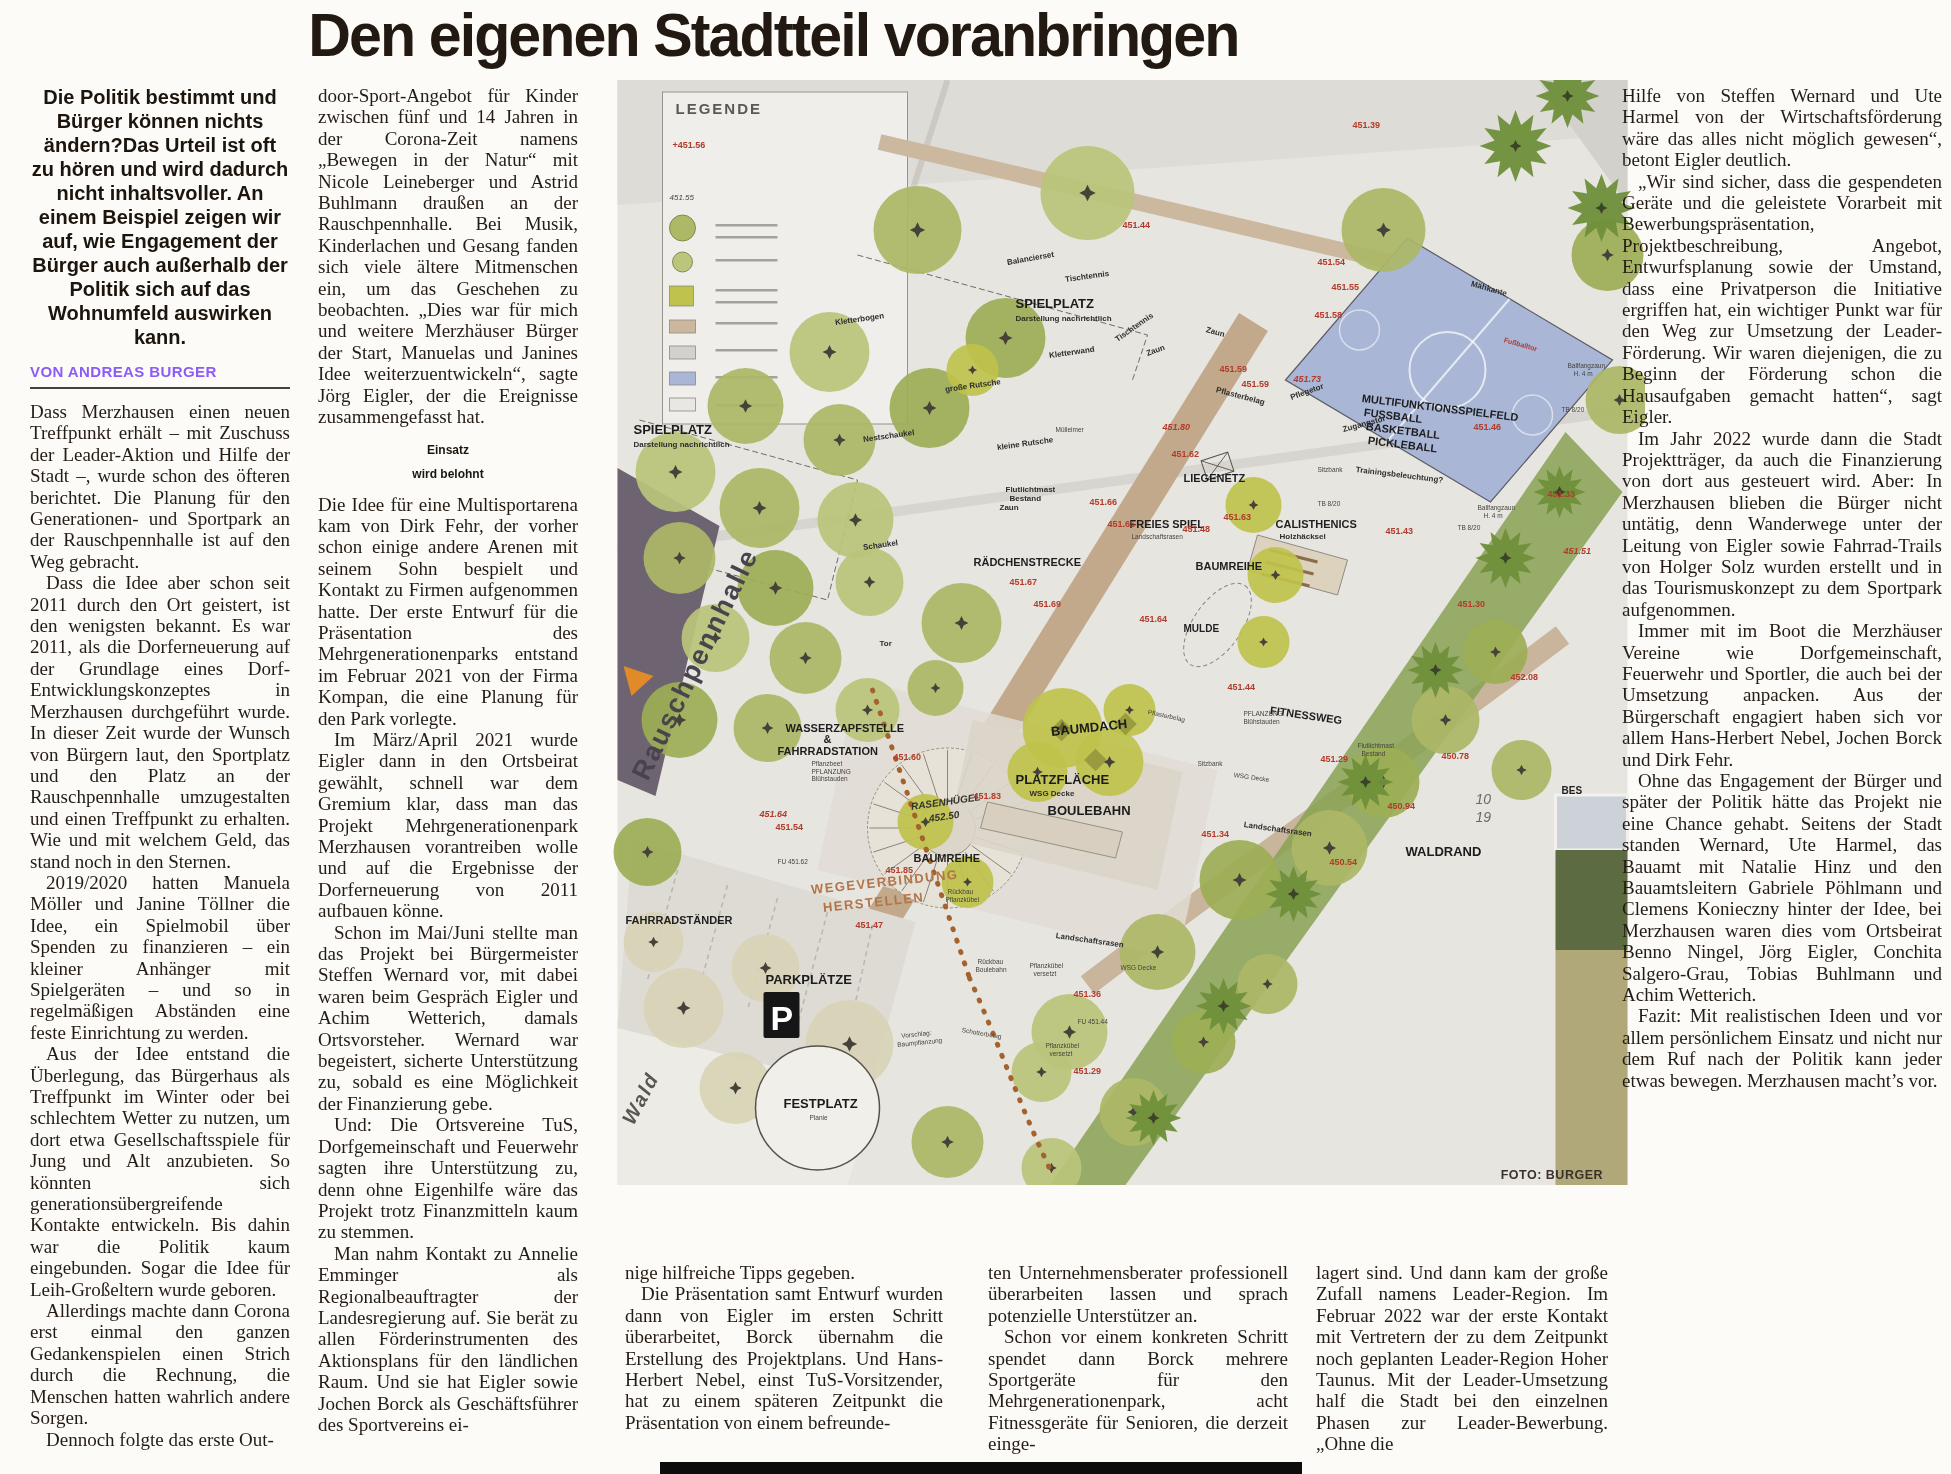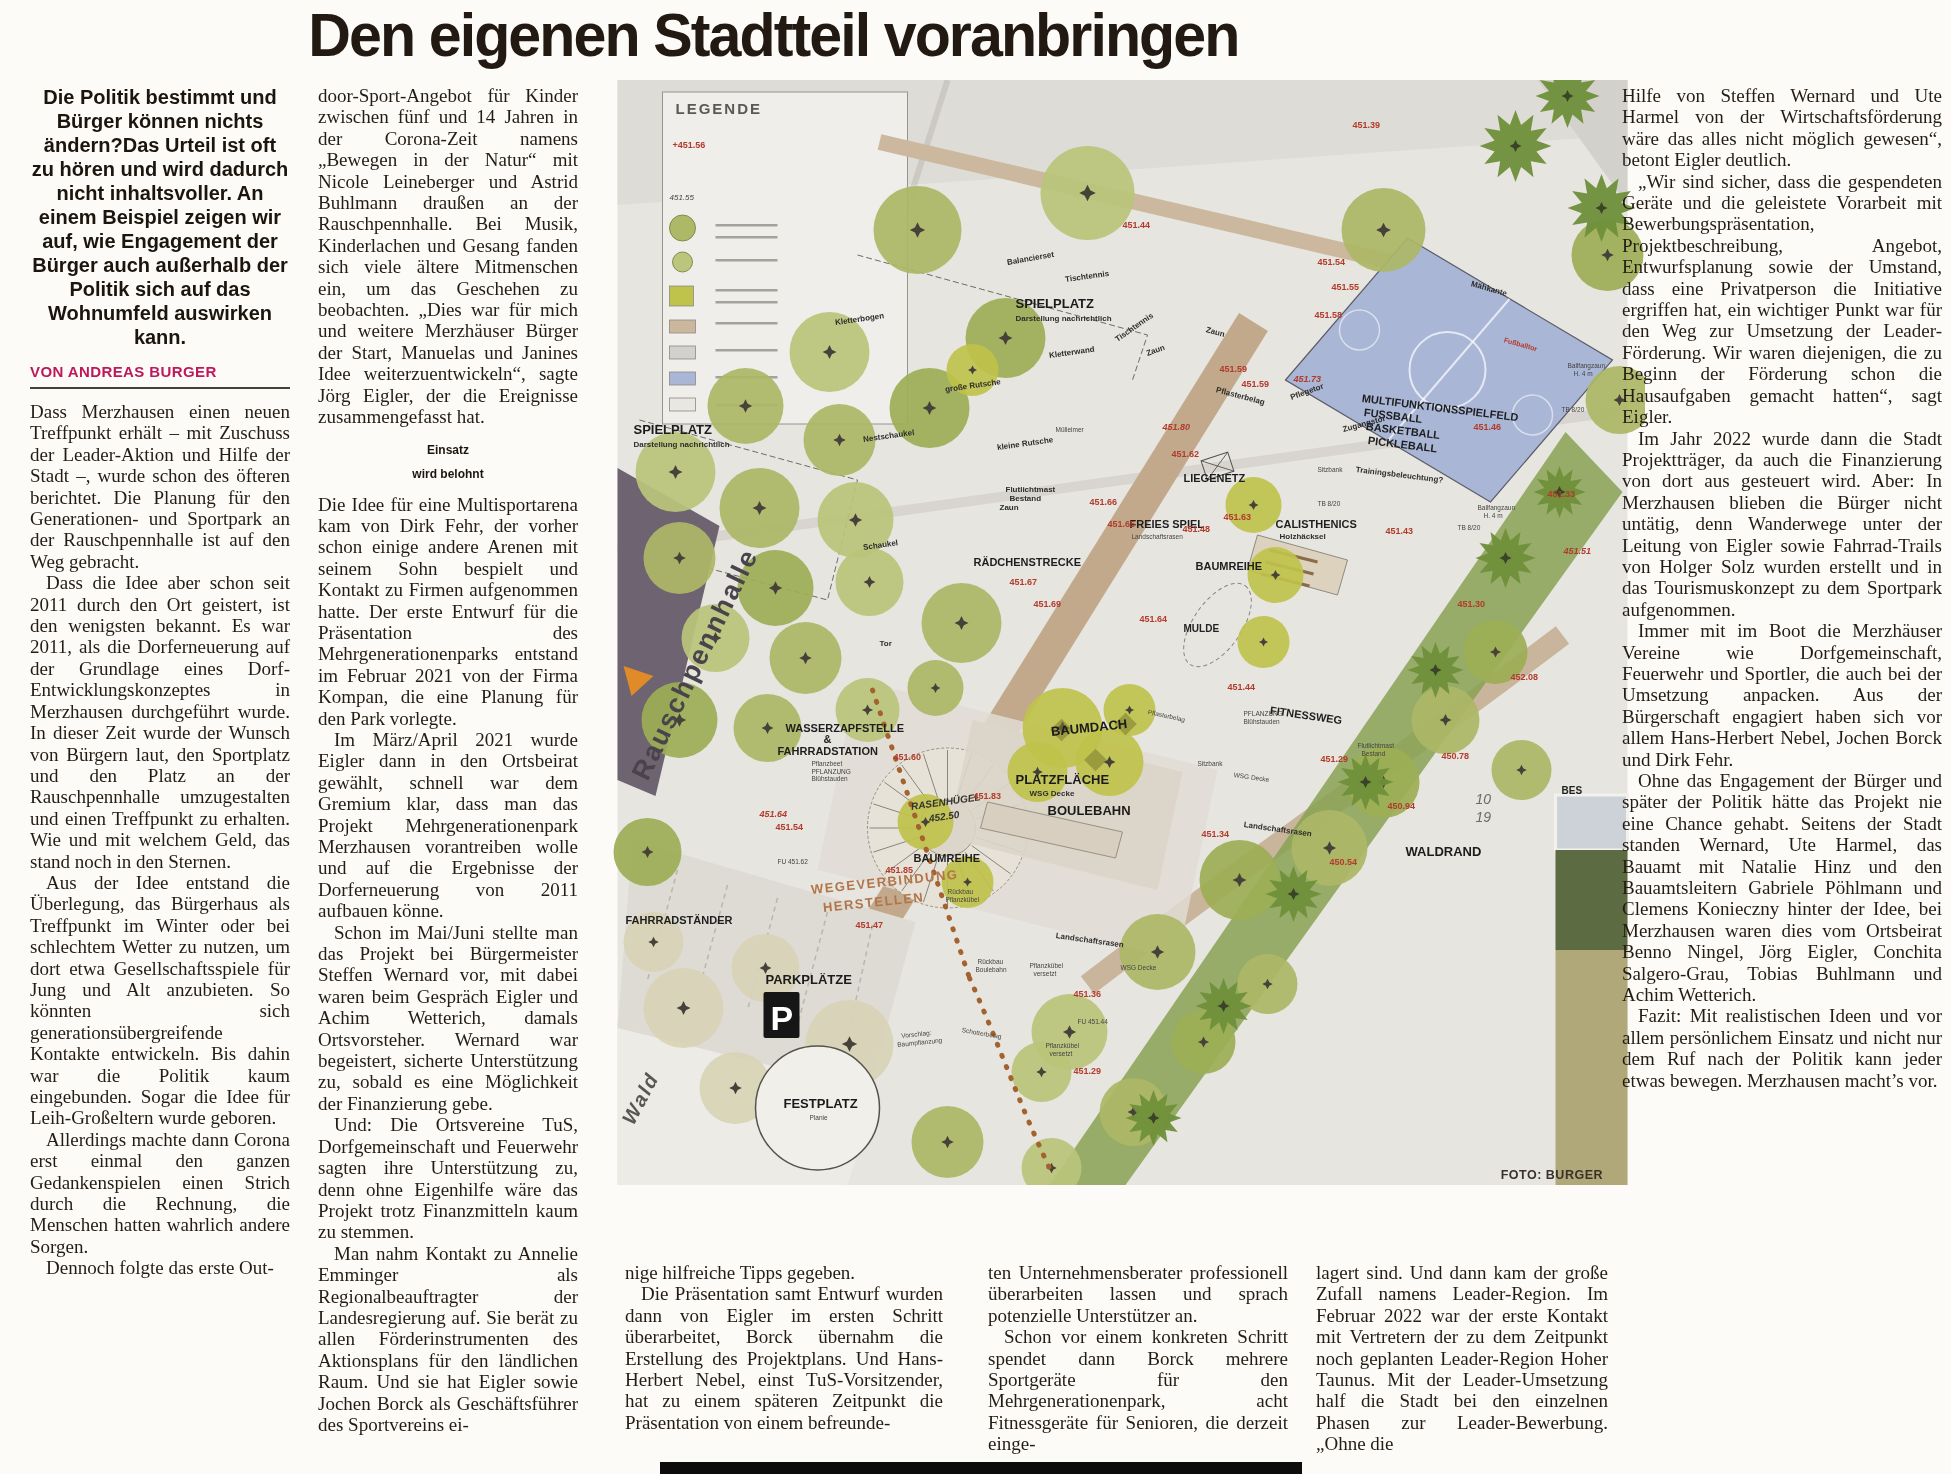--- a/index.html
+++ b/index.html
@@ -8,21 +8,21 @@
   .headline{position:absolute;left:235px;top:0px;width:1110px;margin:0;text-align:center;
         font-family:"Liberation Sans",sans-serif;font-weight:700;font-size:61px;line-height:70px;
         letter-spacing:-2px;color:#221a12;transform:scaleX(.97);transform-origin:left top;white-space:nowrap;}
   .col{position:absolute;top:85px;}
   .col1{left:30px;width:260px;}
   .col2{left:318px;width:260px;height:1385px;overflow:hidden;}
   .rcol{left:1622px;width:320px;height:1388px;overflow:hidden;}
   .lead{margin:0 0 14px 0;font-family:"Liberation Sans",sans-serif;font-weight:700;
         font-size:20px;line-height:24px;color:#1c150e;text-align:center;}
   .byline{font-family:"Liberation Sans",sans-serif;font-weight:700;font-size:15px;
-        letter-spacing:.4px;color:#be185d;padding-bottom:7px;border-bottom:2px solid #44403a;margin-bottom:12px;}
+        letter-spacing:.4px;color:#8b5cf6;padding-bottom:7px;border-bottom:2px solid #44403a;margin-bottom:12px;}
   .body p{margin:0;font-size:19px;line-height:21.4px;text-align:justify;}
   .body p + p{text-indent:16px;}
   .subhead{margin:10px 0 8px 0;text-align:center;font-family:"Liberation Sans",sans-serif;
         font-weight:700;font-size:12px;line-height:24px;color:#1c150e;}
   .map{position:absolute;left:600px;top:80px;width:1045px;height:1105px;}
   .map svg{width:100%;height:100%;display:block;}
   .caption{position:absolute;left:625px;top:1192px;width:978px;font-family:"Liberation Sans",sans-serif;
         font-weight:700;font-size:21px;line-height:28px;color:#261d12;}
   .credit{position:absolute;right:0;bottom:3px;font-size:12.5px;font-weight:700;letter-spacing:.5px;color:#3a322a;}
   .bcol{position:absolute;top:1262px;height:212px;overflow:hidden;}
@@ -54,20 +54,21 @@
 
 <div class="page">
   <h1 class="headline">Den eigenen Stadtteil voranbringen</h1>
 
   <div class="col col1">
     <p class="lead">Die Politik bestimmt und Bürger können nichts ändern?Das Urteil ist oft zu hören und wird dadurch nicht inhaltsvoller. An einem Beispiel zeigen wir auf, wie Engagement der Bürger auch außerhalb der Politik sich auf das Wohnumfeld auswirken kann.</p>
     <div class="byline">VON ANDREAS BURGER</div>
     <div class="body">
         <p>Dass Merzhausen einen neuen Treffpunkt erhält – mit Zuschuss der Leader-Aktion und Hilfe der Stadt –, wurde schon des öfteren berichtet. Die Planung für den Generationen- und Sportpark an der Rauschpennhalle ist auf den Weg gebracht.</p>
         <p>Dass die Idee aber schon seit 2011 durch den Ort geistert, ist den wenigsten bekannt. Es war 2011, als die Dorferneuerung auf der Grundlage eines Dorf-Entwicklungskonzeptes in Merzhausen durchgeführt wurde. In dieser Zeit wurde der Wunsch von Bürgern laut, den Sportplatz und den Platz an der Rauschpennhalle umzugestalten und einen Treffpunkt zu erhalten. Wie und mit welchem Geld, das stand noch in den Sternen.</p>
+        <p>2019/2020 hatten Manuela Möller und Janine Töllner die Idee, ein Spielmobil über Spenden zu finanzieren – ein kleiner Anhänger mit Spielgeräten – und so in regelmäßigen Abständen eine feste Einrichtung zu werden.</p>
         <p>Aus der Idee entstand die Überlegung, das Bürgerhaus als Treffpunkt im Winter oder bei schlechtem Wetter zu nutzen, um dort etwa Gesellschaftsspiele für Jung und Alt anzubieten. So könnten sich generationsübergreifende Kontakte entwickeln. Bis dahin war die Politik kaum eingebunden. Sogar die Idee für Leih-Großeltern wurde geboren.</p>
         <p>Allerdings machte dann Corona erst einmal den ganzen Gedankenspielen einen Strich durch die Rechnung, die Menschen hatten wahrlich andere Sorgen.</p>
         <p>Dennoch folgte das erste Out-</p>
       </div>
   </div>
 
   <div class="col col2">
     <div class="body">
         <p>door-Sport-Angebot für Kinder zwischen fünf und 14 Jahren in der Corona-Zeit namens „Bewegen in der Natur“ mit Nicole Leineberger und Astrid Buhlmann draußen an der Rauschpennhalle. Bei Musik, Kinderlachen und Gesang fanden sich viele ältere Mitmenschen ein, um das Geschehen zu beobachten. „Dies war für mich und weitere Merzhäuser Bürger der Start, Manuelas und Janines Idee weiterzuentwickeln“, sagte Jörg Eigler, der die Ereignisse zusammengefasst hat.</p>
       </div>

